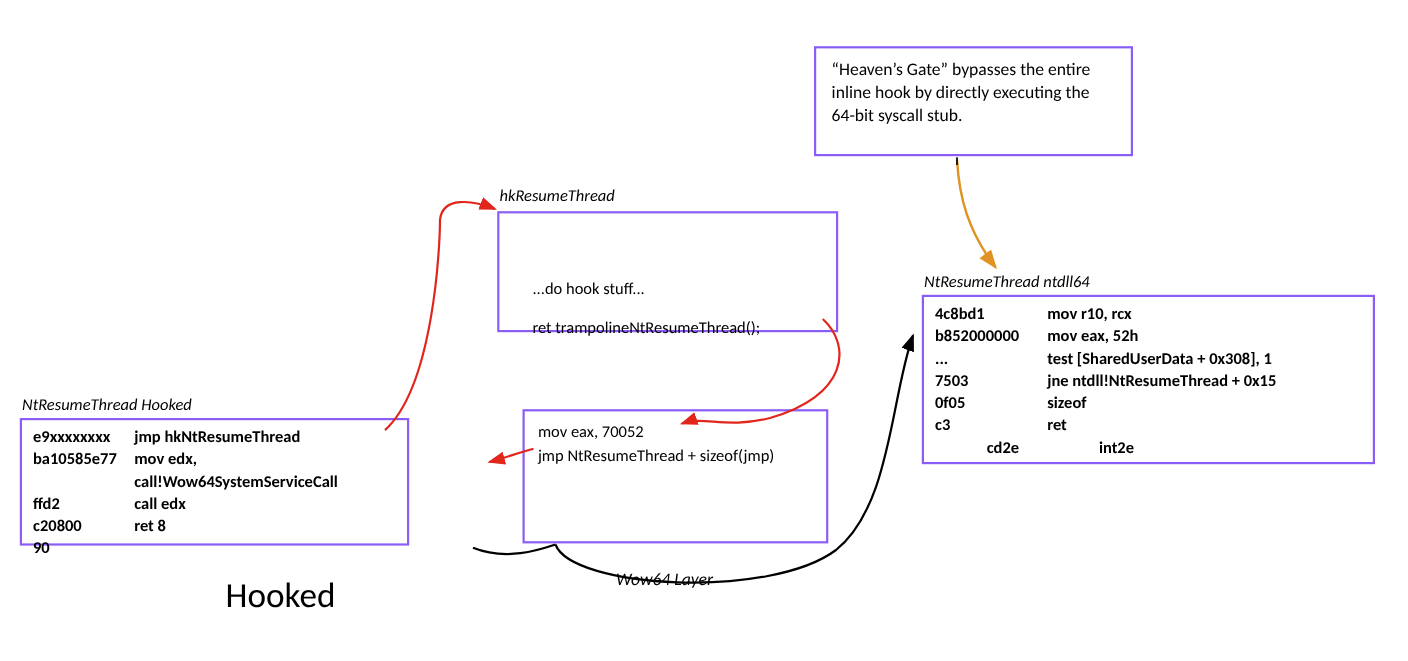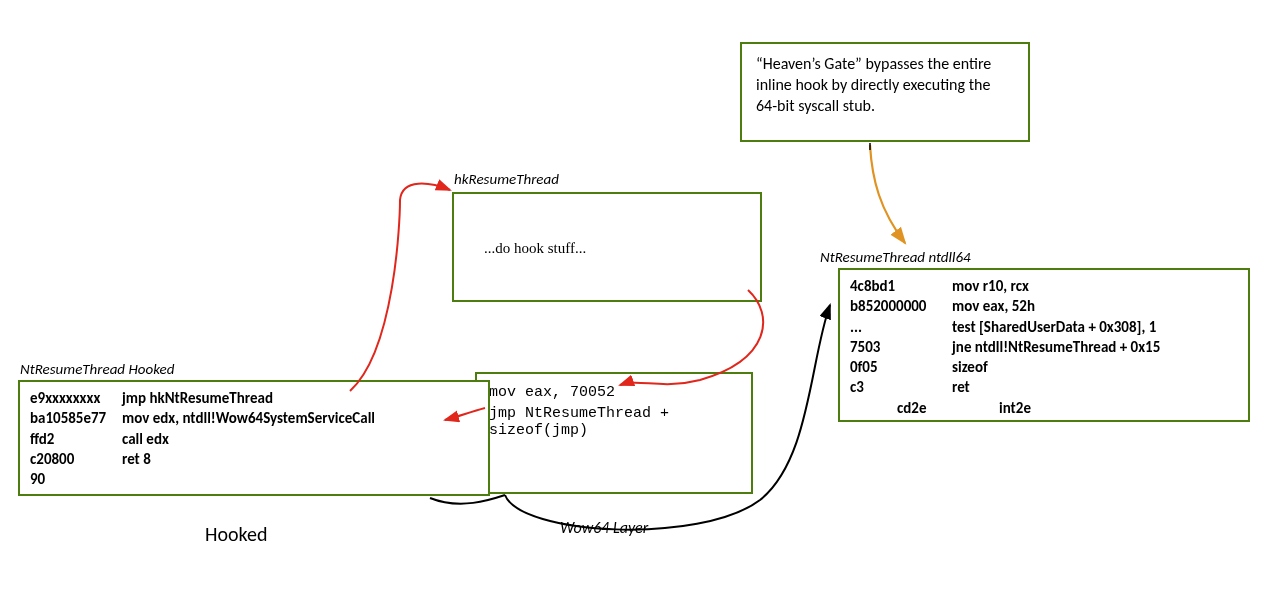--- a/index.html
+++ b/index.html
@@ -8,32 +8,32 @@
     width: 1280px;
     height: 601px;
     background: #ffffff;
     font-family: Calibri, "Segoe UI", Arial, sans-serif;
     font-size: 15px;
     color: #000;
     overflow: hidden;
   }
   .box {
     position: absolute;
-    border: 2px solid #4d7c0f;
+    border: 2px solid #8b5cf6;
     background: #fff;
     box-sizing: border-box;
   }
   .label {
     position: absolute;
     white-space: nowrap;
     font-style: italic;
   }
   .big-label {
     position: absolute;
-    font-size: 20px;
+    font-size: 32px;
   }
   .code-row {
     display: flex;
     line-height: 1.35;
     font-weight: bold;
   }
   .code-row .hex { width: 92px; }
   .code-row .asm { flex: 1; }
   svg.wires {
     position: absolute;
@@ -44,56 +44,57 @@
   }
 </style>
 </head>
 <body>
 
 <div class="box" style="left:740px; top:42px; width:290px; height:100px; padding:10px 14px; font-size:16px; line-height:1.3;">
   <span>“Heaven’s Gate” bypasses the entire inline hook by directly executing the 64-bit syscall stub.</span>
 </div>
 
 <div class="label" style="left:454px; top:170px;">hkResumeThread</div>
-<div class="box" style="left:452px; top:192px; width:310px; height:110px; padding:14px 10px 10px 30px;font-family:Liberation Serif, serif;">
+<div class="box" style="left:452px; top:192px; width:310px; height:110px; padding:28px 10px 10px 30px;">
   <div style="height:32px"></div>
   <div style="margin-bottom:18px;">...do hook stuff...</div>
+  <div>ret trampolineNtResumeThread();</div>
 </div>
 
-<div class="box" style="left:475px; top:372px; width:278px; height:122px; padding:10px 12px;font-family:Liberation Mono, monospace;">
+<div class="box" style="left:475px; top:372px; width:278px; height:122px; padding:10px 12px;">
   <div style="margin-bottom:4px;">mov eax, 70052</div>
   <div>jmp NtResumeThread + sizeof(jmp)</div>
 </div>
 
 <div class="label" style="left:20px; top:360px;">NtResumeThread  Hooked</div>
-<div class="box" style="left:18px; top:380px; width:472px; height:116px; padding:6px 10px;">
+<div class="box" style="left:18px; top:380px; width:354px; height:116px; padding:6px 10px;">
   <div id="hooked-lines">
       <div class="code-row">
         <span class="hex">e9xxxxxxxx</span>
         <span class="asm">jmp hkNtResumeThread</span>
       </div>
       <div class="code-row">
         <span class="hex">ba10585e77</span>
-        <span class="asm">mov edx, ntdll!Wow64SystemServiceCall</span>
+        <span class="asm">mov edx, call!Wow64SystemServiceCall</span>
       </div>
       <div class="code-row">
         <span class="hex">ffd2</span>
         <span class="asm">call edx</span>
       </div>
       <div class="code-row">
         <span class="hex">c20800</span>
         <span class="asm">ret 8</span>
       </div>
       <div class="code-row">
         <span class="hex">90</span>
       </div>
     </div>
 </div>
 
-<div class="label" style="left:820px; top:248px;text-align:center;">NtResumeThread ntdll64</div>
+<div class="label" style="left:840px; top:248px;text-align:center;">NtResumeThread ntdll64</div>
 <div class="box" style="left:838px; top:268px; width:412px; height:154px; padding:6px 10px;">
   <div id="ntdll64-lines">
       <div class="code-row">
         <span class="hex" style="width: 102px;">4c8bd1</span>
         <span class="asm">mov r10, rcx</span>
       </div>
       <div class="code-row">
         <span class="hex" style="width: 102px;">b852000000</span>
         <span class="asm">mov eax, 52h</span>
       </div>

